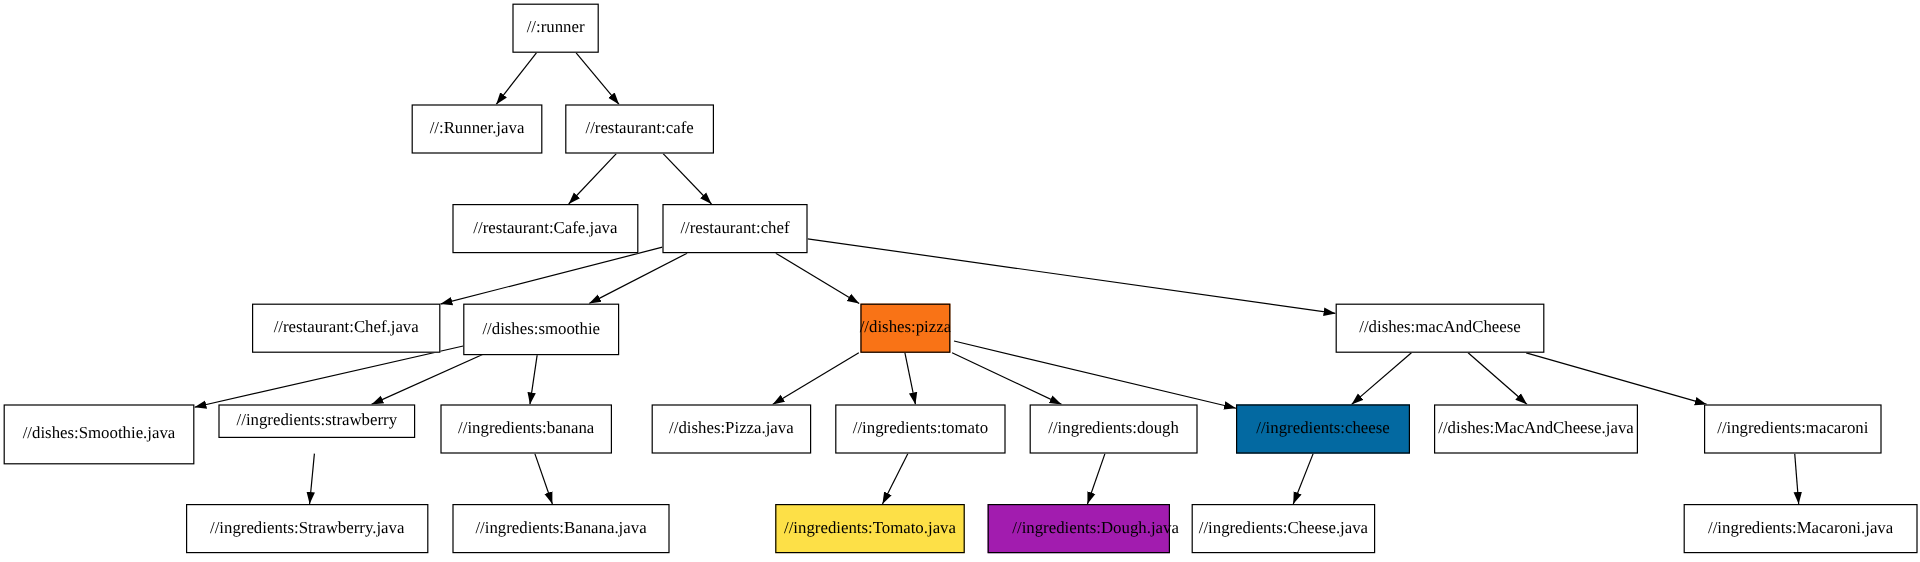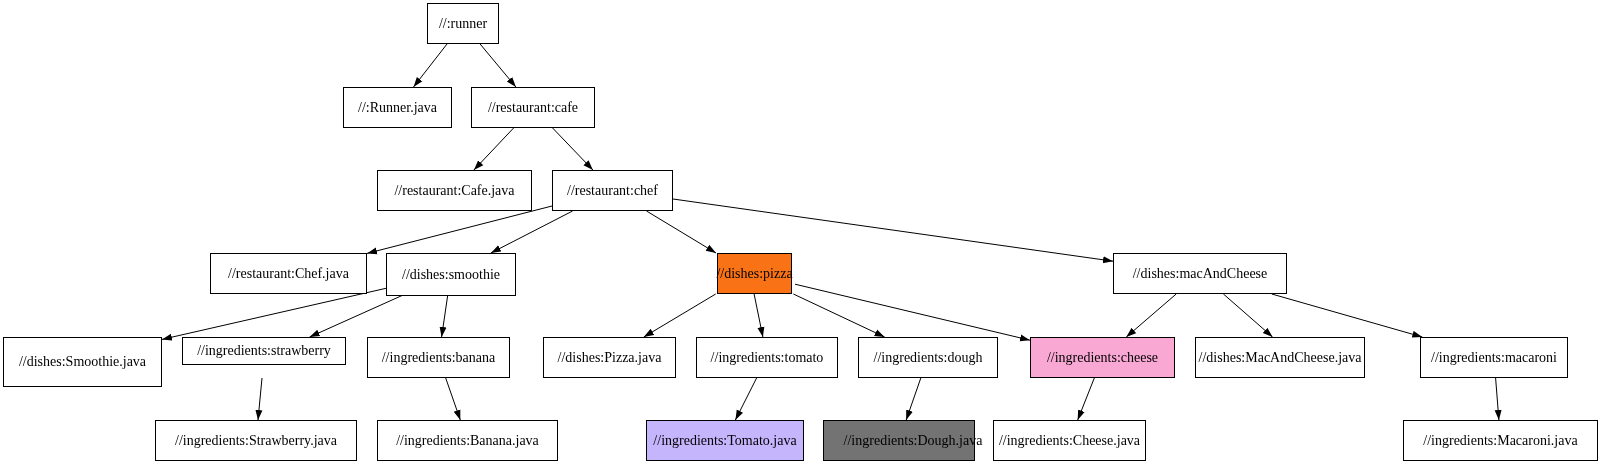--- a/index.html
+++ b/index.html
@@ -108,39 +108,39 @@
       </div>
       <div class="node" style="left: 543px; top: 337px; width: 133px; height: 41px; background: rgb(255, 255, 255); border-color: rgb(0, 0, 0);">
         <span>//dishes:Pizza.java</span>
       </div>
       <div class="node" style="left: 696px; top: 337px; width: 142px; height: 41px; background: rgb(255, 255, 255); border-color: rgb(0, 0, 0);">
         <span>//ingredients:tomato</span>
       </div>
       <div class="node" style="left: 858px; top: 337px; width: 140px; height: 41px; background: rgb(255, 255, 255); border-color: rgb(0, 0, 0);">
         <span>//ingredients:dough</span>
       </div>
-      <div class="node" style="left: 1030px; top: 337px; width: 145px; height: 41px; background: #f9a8d4; border-color: rgb(0, 0, 0);">
+      <div class="node" style="left: 1030px; top: 337px; width: 145px; height: 41px; background: #0369a1; border-color: rgb(0, 0, 0);">
         <span>//ingredients:cheese</span>
       </div>
       <div class="node" style="left: 1195px; top: 337px; width: 170px; height: 41px; background: rgb(255, 255, 255); border-color: rgb(0, 0, 0);">
         <span>//dishes:MacAndCheese.java</span>
       </div>
       <div class="node" style="left: 1420px; top: 337px; width: 148px; height: 41px; background: rgb(255, 255, 255); border-color: rgb(0, 0, 0);">
         <span>//ingredients:macaroni</span>
       </div>
       <div class="node" style="left: 155px; top: 420px; width: 202px; height: 41px; background: rgb(255, 255, 255); border-color: rgb(0, 0, 0);">
         <span>//ingredients:Strawberry.java</span>
       </div>
       <div class="node" style="left: 377px; top: 420px; width: 181px; height: 41px; background: rgb(255, 255, 255); border-color: rgb(0, 0, 0);">
         <span>//ingredients:Banana.java</span>
       </div>
-      <div class="node" style="left: 646px; top: 420px; width: 158px; height: 41px; background: #c4b5fd; border-color: rgb(0, 0, 0);">
+      <div class="node" style="left: 646px; top: 420px; width: 158px; height: 41px; background: #fde047; border-color: rgb(0, 0, 0);">
         <span>//ingredients:Tomato.java</span>
       </div>
-      <div class="node" style="left: 823px; top: 420px; width: 152px; height: 41px; background: #737373; border-color: rgb(0, 0, 0); padding-left: 28px;">
+      <div class="node" style="left: 823px; top: 420px; width: 152px; height: 41px; background: #a21caf; border-color: rgb(0, 0, 0); padding-left: 28px;">
         <span>//ingredients:Dough.java</span>
       </div>
       <div class="node" style="left: 993px; top: 420px; width: 153px; height: 41px; background: rgb(255, 255, 255); border-color: rgb(0, 0, 0);">
         <span>//ingredients:Cheese.java</span>
       </div>
       <div class="node" style="left: 1403px; top: 420px; width: 195px; height: 41px; background: rgb(255, 255, 255); border-color: rgb(0, 0, 0);">
         <span>//ingredients:Macaroni.java</span>
       </div>
     </div>
 </div>

